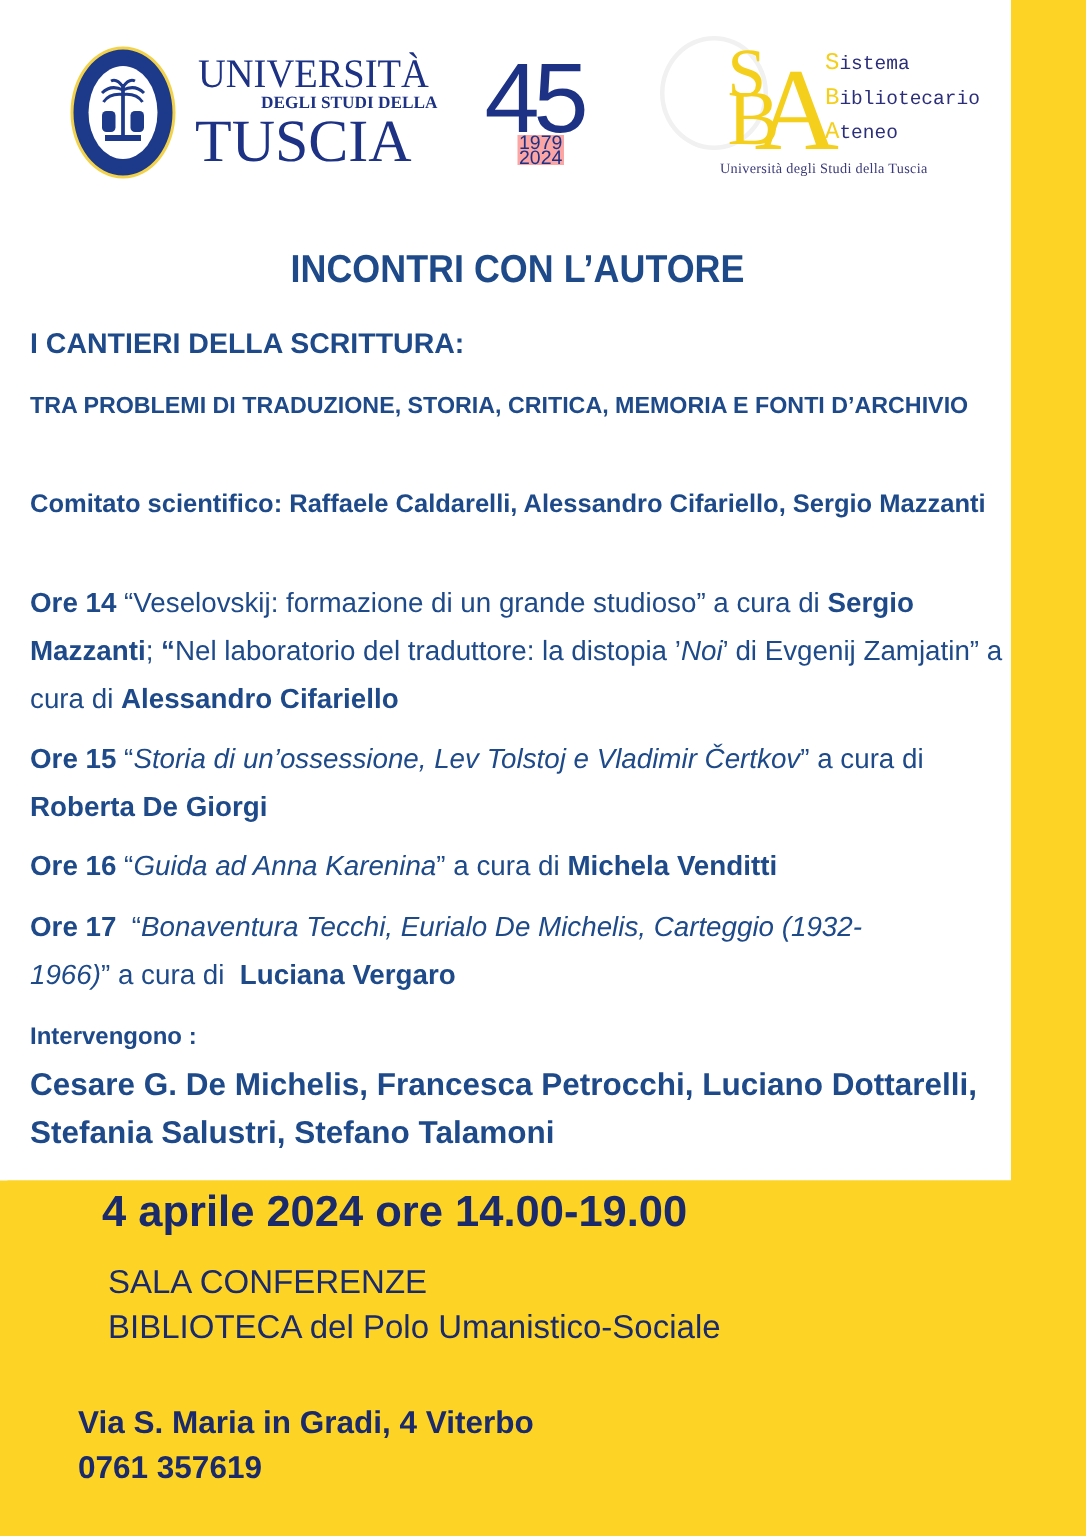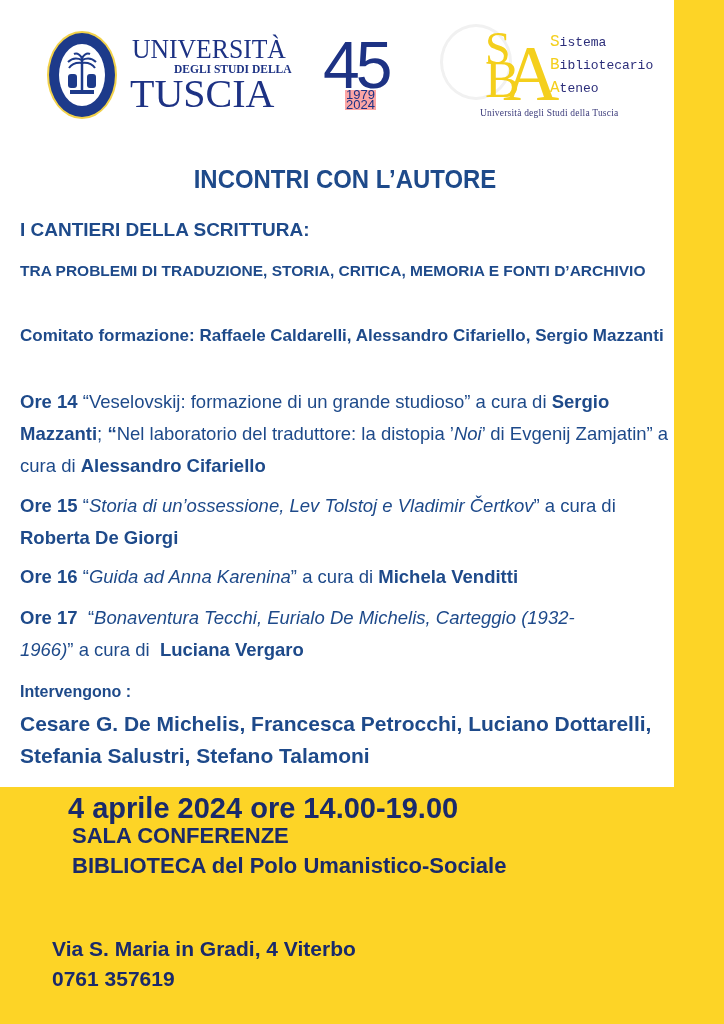--- a/index.html
+++ b/index.html
@@ -140,22 +140,22 @@
   .p-ore16 { top: 561px; width: 660px; }
   .p-ore17 { top: 602px; width: 660px; }
   .p-interv { top: 676px; font-weight: bold; font-size: 16px; }
   .p-names { top: 708px; font-weight: bold; font-size: 21px; width: 660px; }
   .date {
     position: absolute; left: 68px; top: 792px;
     font-size: 29px; font-weight: bold; color: #1a2a6a;
     white-space: nowrap;
   }
   .venue {
-    position: absolute; left: 72px; top: 821px;
-    font-size: 22px; font-weight: bold; color: #1a2a6a;
+    position: absolute; left: 72px; top: 840px;
+    font-size: 22px; font-weight: normal; color: #1a2a6a;
     line-height: 30px; white-space: nowrap;
   }
   .address {
     position: absolute; left: 52px; top: 934px;
     font-size: 21px; font-weight: bold; color: #1a2a6a;
     line-height: 30px; white-space: nowrap;
   }
 </style>
 </head>
 <body>
@@ -200,21 +200,21 @@
     <div><span class="cap">S</span><span>istema</span></div>
     <div><span class="cap">B</span><span>ibliotecario</span></div>
     <div><span class="cap">A</span><span>teneo</span></div>
   </div>
   <div class="sba-sub">Università degli Studi della Tuscia</div>
 </div>
 
 <div class="title">INCONTRI CON L’AUTORE</div>
 <div class="para p-sub1">I CANTIERI DELLA SCRITTURA:</div>
 <div class="para p-sub2">TRA PROBLEMI DI TRADUZIONE, STORIA, CRITICA, MEMORIA E FONTI D’ARCHIVIO</div>
-<div class="para p-comitato">Comitato formazione: Raffaele Caldarelli, Alessandro Cifariello, Sergio Mazzanti</div>
+<div class="para p-comitato">Comitato scientifico: Raffaele Caldarelli, Alessandro Cifariello, Sergio Mazzanti</div>
 
 <div class="para p-ore14">
   <b>Ore 14</b><span> “Veselovskij: formazione di un grande studioso” a cura di </span><b>Sergio Mazzanti</b><span>; </span><b>“</b><span>Nel laboratorio del traduttore: la distopia ’</span><i>Noi</i><span>’ di Evgenij Zamjatin” a cura di </span><b>Alessandro Cifariello</b>
 </div>
 
 <div class="para p-ore15">
   <b>Ore 15</b><span> “</span><i>Storia di un’ossessione, Lev Tolstoj e Vladimir Čertkov</i><span>” a cura di </span><b>Roberta De Giorgi</b>
 </div>
 
 <div class="para p-ore16">

